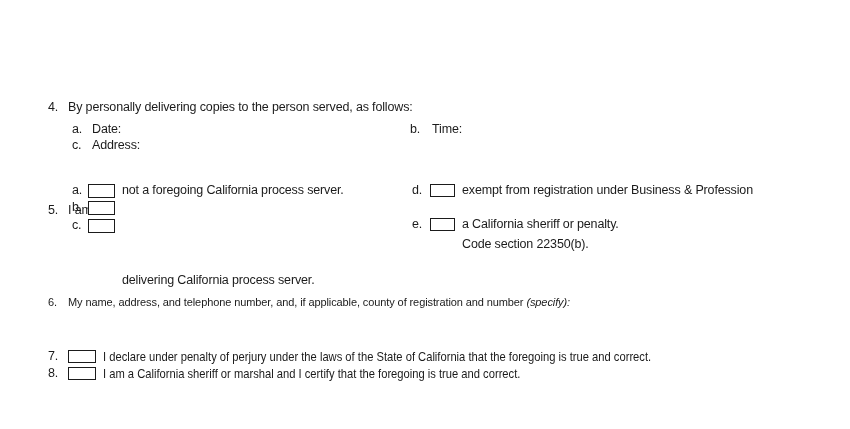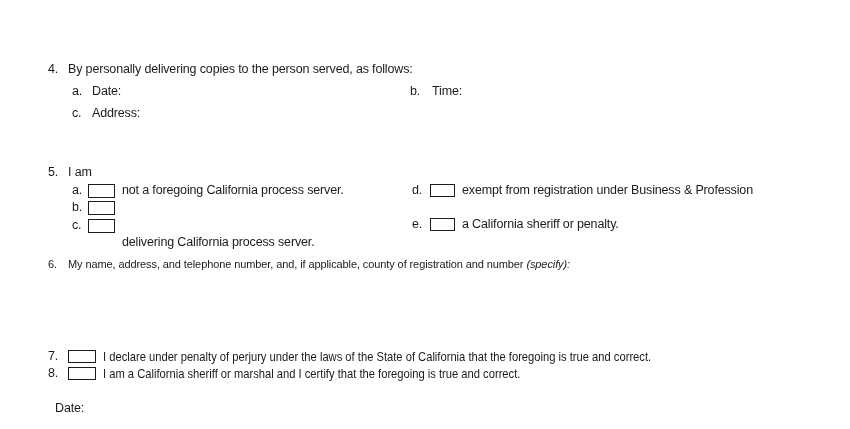--- a/index.html
+++ b/index.html
@@ -2,21 +2,21 @@
 <html><head>
 <meta charset="utf-8">
 <style>
   html,body { margin:0; padding:0; background:#fff; }
   .page {
     position:relative; width:850px; height:429px; background:#ffffff;
     font-family:"Liberation Sans","DejaVu Sans",sans-serif;
     font-size:12.5px; letter-spacing:-0.15px; color:#1b1b1b;
     overflow:hidden;
   }
-  .line { position:absolute; white-space:nowrap; line-height:15px; }
+  .line { position:absolute; white-space:nowrap; line-height:15px;margin-top:38px; }
   .num  { display:inline-block; width:20px; }
   .num-b{ display:inline-block; width:22px; }
   .opt  { position:absolute; display:flex; align-items:flex-start; line-height:15px; white-space:nowrap; }
   .letter   { display:inline-block; width:16px; flex:0 0 auto; }
   .letter-r { display:inline-block; width:18px; flex:0 0 auto; }
   .letter-n { display:inline-block; width:20px; flex:0 0 auto; }
   .cb {
     box-sizing:border-box; display:inline-block; flex:0 0 auto;
     width:27px; height:14px; border:1.5px solid #1b1b1b; background:#fff;
     margin-top:0.5px;
@@ -38,21 +38,21 @@
   </div>
 
   <div class="line" style="left:72px; top:84px">
     <span class="num">a.</span><span>Date:</span>
   </div>
 
   <div class="line" style="left:410px; top:84px">
     <span class="num-b">b.</span><span>Time:</span>
   </div>
 
-  <div class="line" style="left:72px; top:106px">
+  <div class="line" style="left:72px; top:100px">
     <span class="num">c.</span><span>Address:</span>
   </div>
 
   <div class="line" style="left:48px; top:165px">
     <span class="num">5.</span><span>I am</span>
   </div>
 
   <div class="opt" style="left:72px; top:183px">
     <span class="letter">a.</span>
     <span class="cb"></span>
@@ -68,20 +68,21 @@
     <span class="letter">c.</span>
     <span class="cb"></span>
   </div>
   <div class="line" style="left:122px; top:235px">delivering California process server.</div>
 
   <div class="opt" style="left:412px; top:183px">
     <span class="letter-r">d.</span>
     <span class="cb cb-r"></span>
     <span class="lbl">exempt from registration under Business &amp; Profession</span>
   </div>
+  <div class="line" style="left:462px; top:199px">Code section 22350(b).</div>
 
   <div class="opt" style="left:412px; top:217px">
     <span class="letter-r">e.</span>
     <span class="cb cb-r"></span>
     <span class="lbl">a California sheriff or penalty.</span>
   </div>
 
   <div class="line item6" style="left:48px; top:257px">
     <span class="num">6.</span><span>My name, address, and telephone number, and, if applicable, county of registration and number </span><span class="ital">(specify):</span>
   </div>

